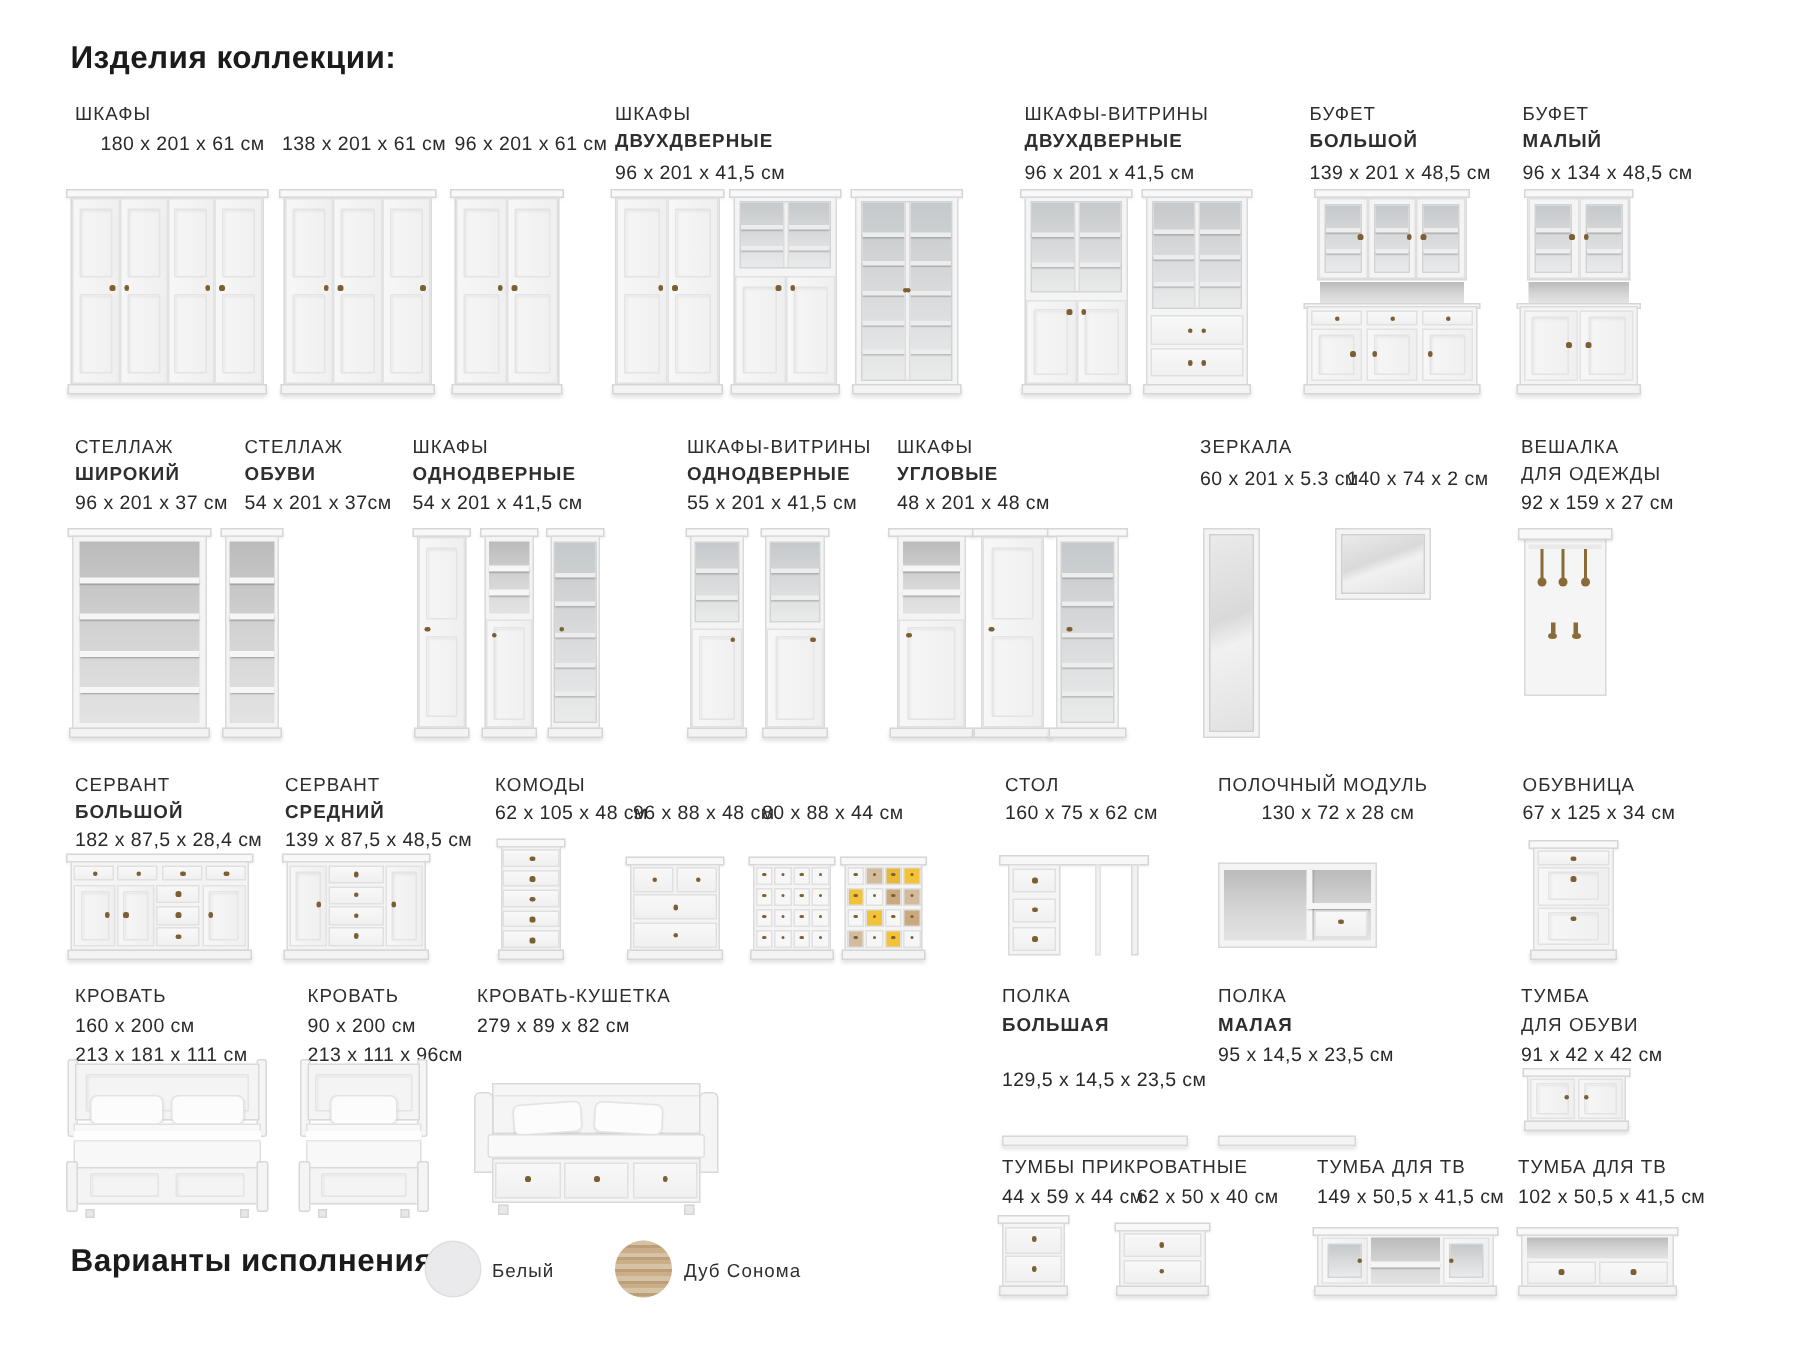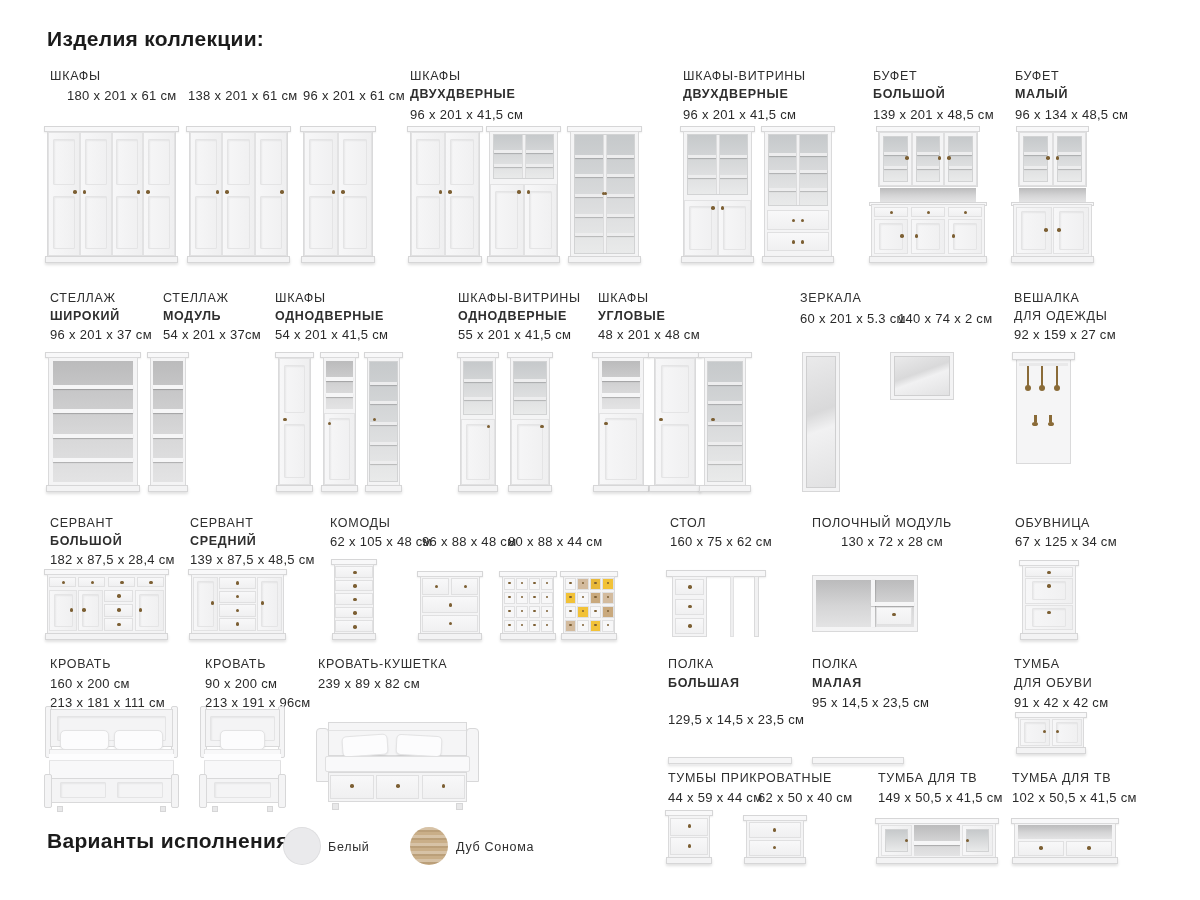--- a/index.html
+++ b/index.html
@@ -57,21 +57,21 @@
 
 <div class="abs t-name" style="left:1015px;top:69px">БУФЕТ</div>
 <div class="abs t-name b" style="left:1015px;top:87px">МАЛЫЙ</div>
 <div class="abs t-size" style="left:1015px;top:107px">96 x 134 x 48,5 см</div>
 
 <div class="abs t-name" style="left:50px;top:291px">СТЕЛЛАЖ</div>
 <div class="abs t-name b" style="left:50px;top:309px">ШИРОКИЙ</div>
 <div class="abs t-size" style="left:50px;top:327px">96 x 201 x 37 см</div>
 
 <div class="abs t-name" style="left:163px;top:291px">СТЕЛЛАЖ</div>
-<div class="abs t-name b" style="left:163px;top:309px">МОДУЛЬ</div>
+<div class="abs t-name b" style="left:163px;top:309px">ОБУВИ</div>
 <div class="abs t-size" style="left:163px;top:327px">54 x 201 x 37см</div>
 
 <div class="abs t-name" style="left:275px;top:291px">ШКАФЫ</div>
 <div class="abs t-name b" style="left:275px;top:309px">ОДНОДВЕРНЫЕ</div>
 <div class="abs t-size" style="left:275px;top:327px">54 x 201 x 41,5 см</div>
 
 <div class="abs t-name" style="left:458px;top:291px">ШКАФЫ-ВИТРИНЫ</div>
 <div class="abs t-name b" style="left:458px;top:309px">ОДНОДВЕРНЫЕ</div>
 <div class="abs t-size" style="left:458px;top:327px">55 x 201 x 41,5 см</div>
 
@@ -108,24 +108,24 @@
 
 <div class="abs t-name" style="left:1015px;top:516px">ОБУВНИЦА</div>
 <div class="abs t-size" style="left:1015px;top:534px">67 x 125 x 34 см</div>
 
 <div class="abs t-name" style="left:50px;top:657px">КРОВАТЬ</div>
 <div class="abs t-size" style="left:50px;top:676px">160 x 200 см</div>
 <div class="abs t-size" style="left:50px;top:695px">213 x 181 x 111 см</div>
 
 <div class="abs t-name" style="left:205px;top:657px">КРОВАТЬ</div>
 <div class="abs t-size" style="left:205px;top:676px">90 x 200 см</div>
-<div class="abs t-size" style="left:205px;top:695px">213 x 191 x 96см</div>
+<div class="abs t-size" style="left:205px;top:695px">213 x 111 x 96см</div>
 
 <div class="abs t-name" style="left:318px;top:657px">КРОВАТЬ-КУШЕТКА</div>
-<div class="abs t-size" style="left:318px;top:676px">239 x 89 x 82 см</div>
+<div class="abs t-size" style="left:318px;top:676px">279 x 89 x 82 см</div>
 
 <div class="abs t-name" style="left:668px;top:657px">ПОЛКА</div>
 <div class="abs t-name b" style="left:668px;top:676px">БОЛЬШАЯ</div>
 <div class="abs t-size" style="left:668px;top:712px">129,5 x 14,5 x 23,5 см</div>
 
 <div class="abs t-name" style="left:812px;top:657px">ПОЛКА</div>
 <div class="abs t-name b" style="left:812px;top:676px">МАЛАЯ</div>
 <div class="abs t-size" style="left:812px;top:695px">95 x 14,5 x 23,5 см</div>
 
 <div class="abs t-name" style="left:1014px;top:657px">ТУМБА</div>

